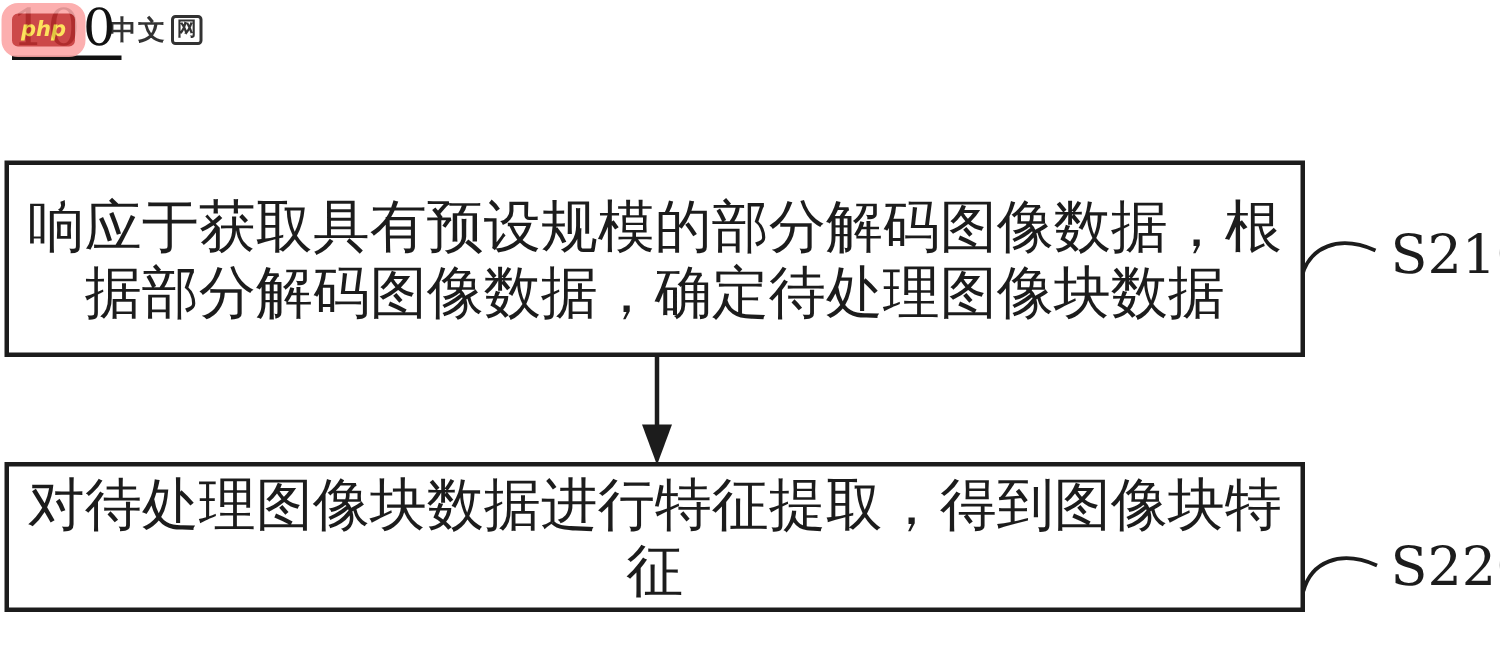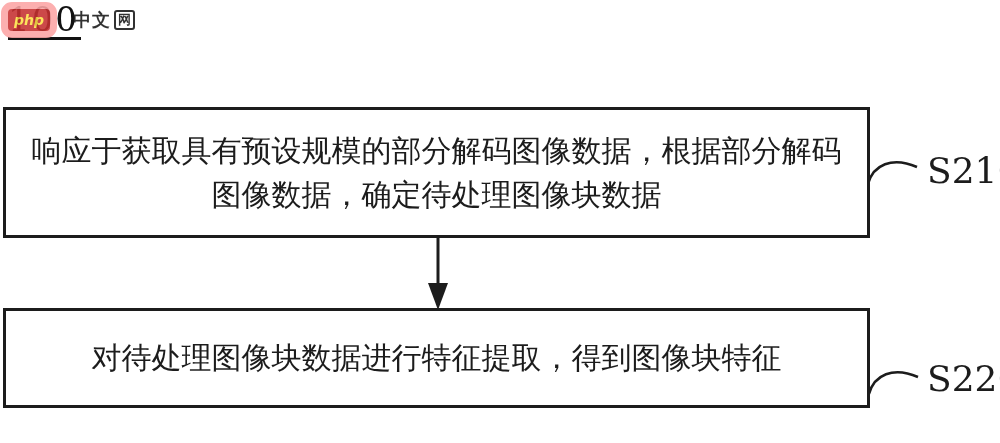--- a/index.html
+++ b/index.html
@@ -72,21 +72,21 @@
   .step-box {
     position: absolute;
     left: 3px;
     width: 867px;
     border: 3px solid #1c1c1c;
     box-sizing: border-box;
     display: flex;
     align-items: center;
     justify-content: center;
     text-align: center;
-    font-size: 30px;
+    font-size: 38px;
     line-height: 44px;
     padding: 0 12px;
     background: #ffffff;
   }
   .step-box-1 { top: 107px; height: 131px; }
   .step-box-2 { top: 308px; height: 100px; }
   
   .step-label {
     position: absolute;
     left: 927px;

